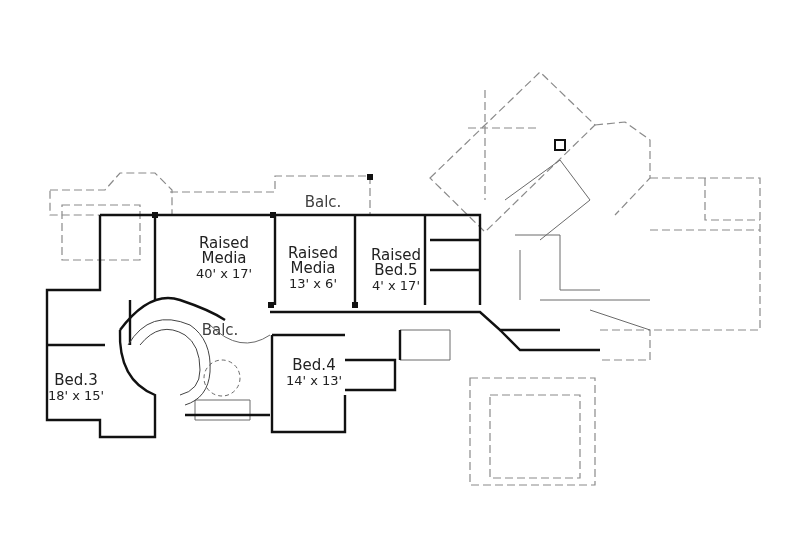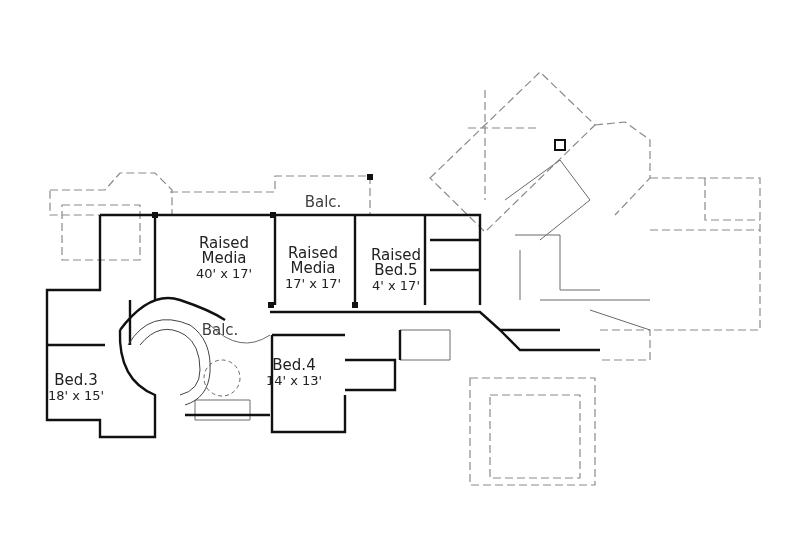--- a/index.html
+++ b/index.html
@@ -94,33 +94,33 @@
 
 <div class="lbl" style="left:224px; top:236px;">
   <span class="name">Raised</span>
   <span class="name">Media</span>
   <span class="dim">40' x 17'</span>
 </div>
 
 <div class="lbl" style="left:313px; top:246px;">
   <span class="name">Raised</span>
   <span class="name">Media</span>
-  <span class="dim">17' x 17'</span>
+  <span class="dim">13' x 6'</span>
 </div>
 
 <div class="lbl" style="left:396px; top:248px;">
   <span class="name">Raised</span>
   <span class="name">Bed.5</span>
   <span class="dim">4' x 17'</span>
 </div>
 
 <div class="lbl" style="left:76px; top:373px;">
   <span class="name">Bed.3</span>
   <span class="dim">18' x 15'</span>
 </div>
 
-<div class="lbl" style="left:294px; top:358px;">
+<div class="lbl" style="left:314px; top:358px;">
   <span class="name">Bed.4</span>
   <span class="dim">14' x 13'</span>
 </div>
 
 <div class="balc" style="left:323px; top:193px;">Balc.</div>
 <div class="balc" style="left:220px; top:321px;">Balc.</div>
 
 </body></html>

